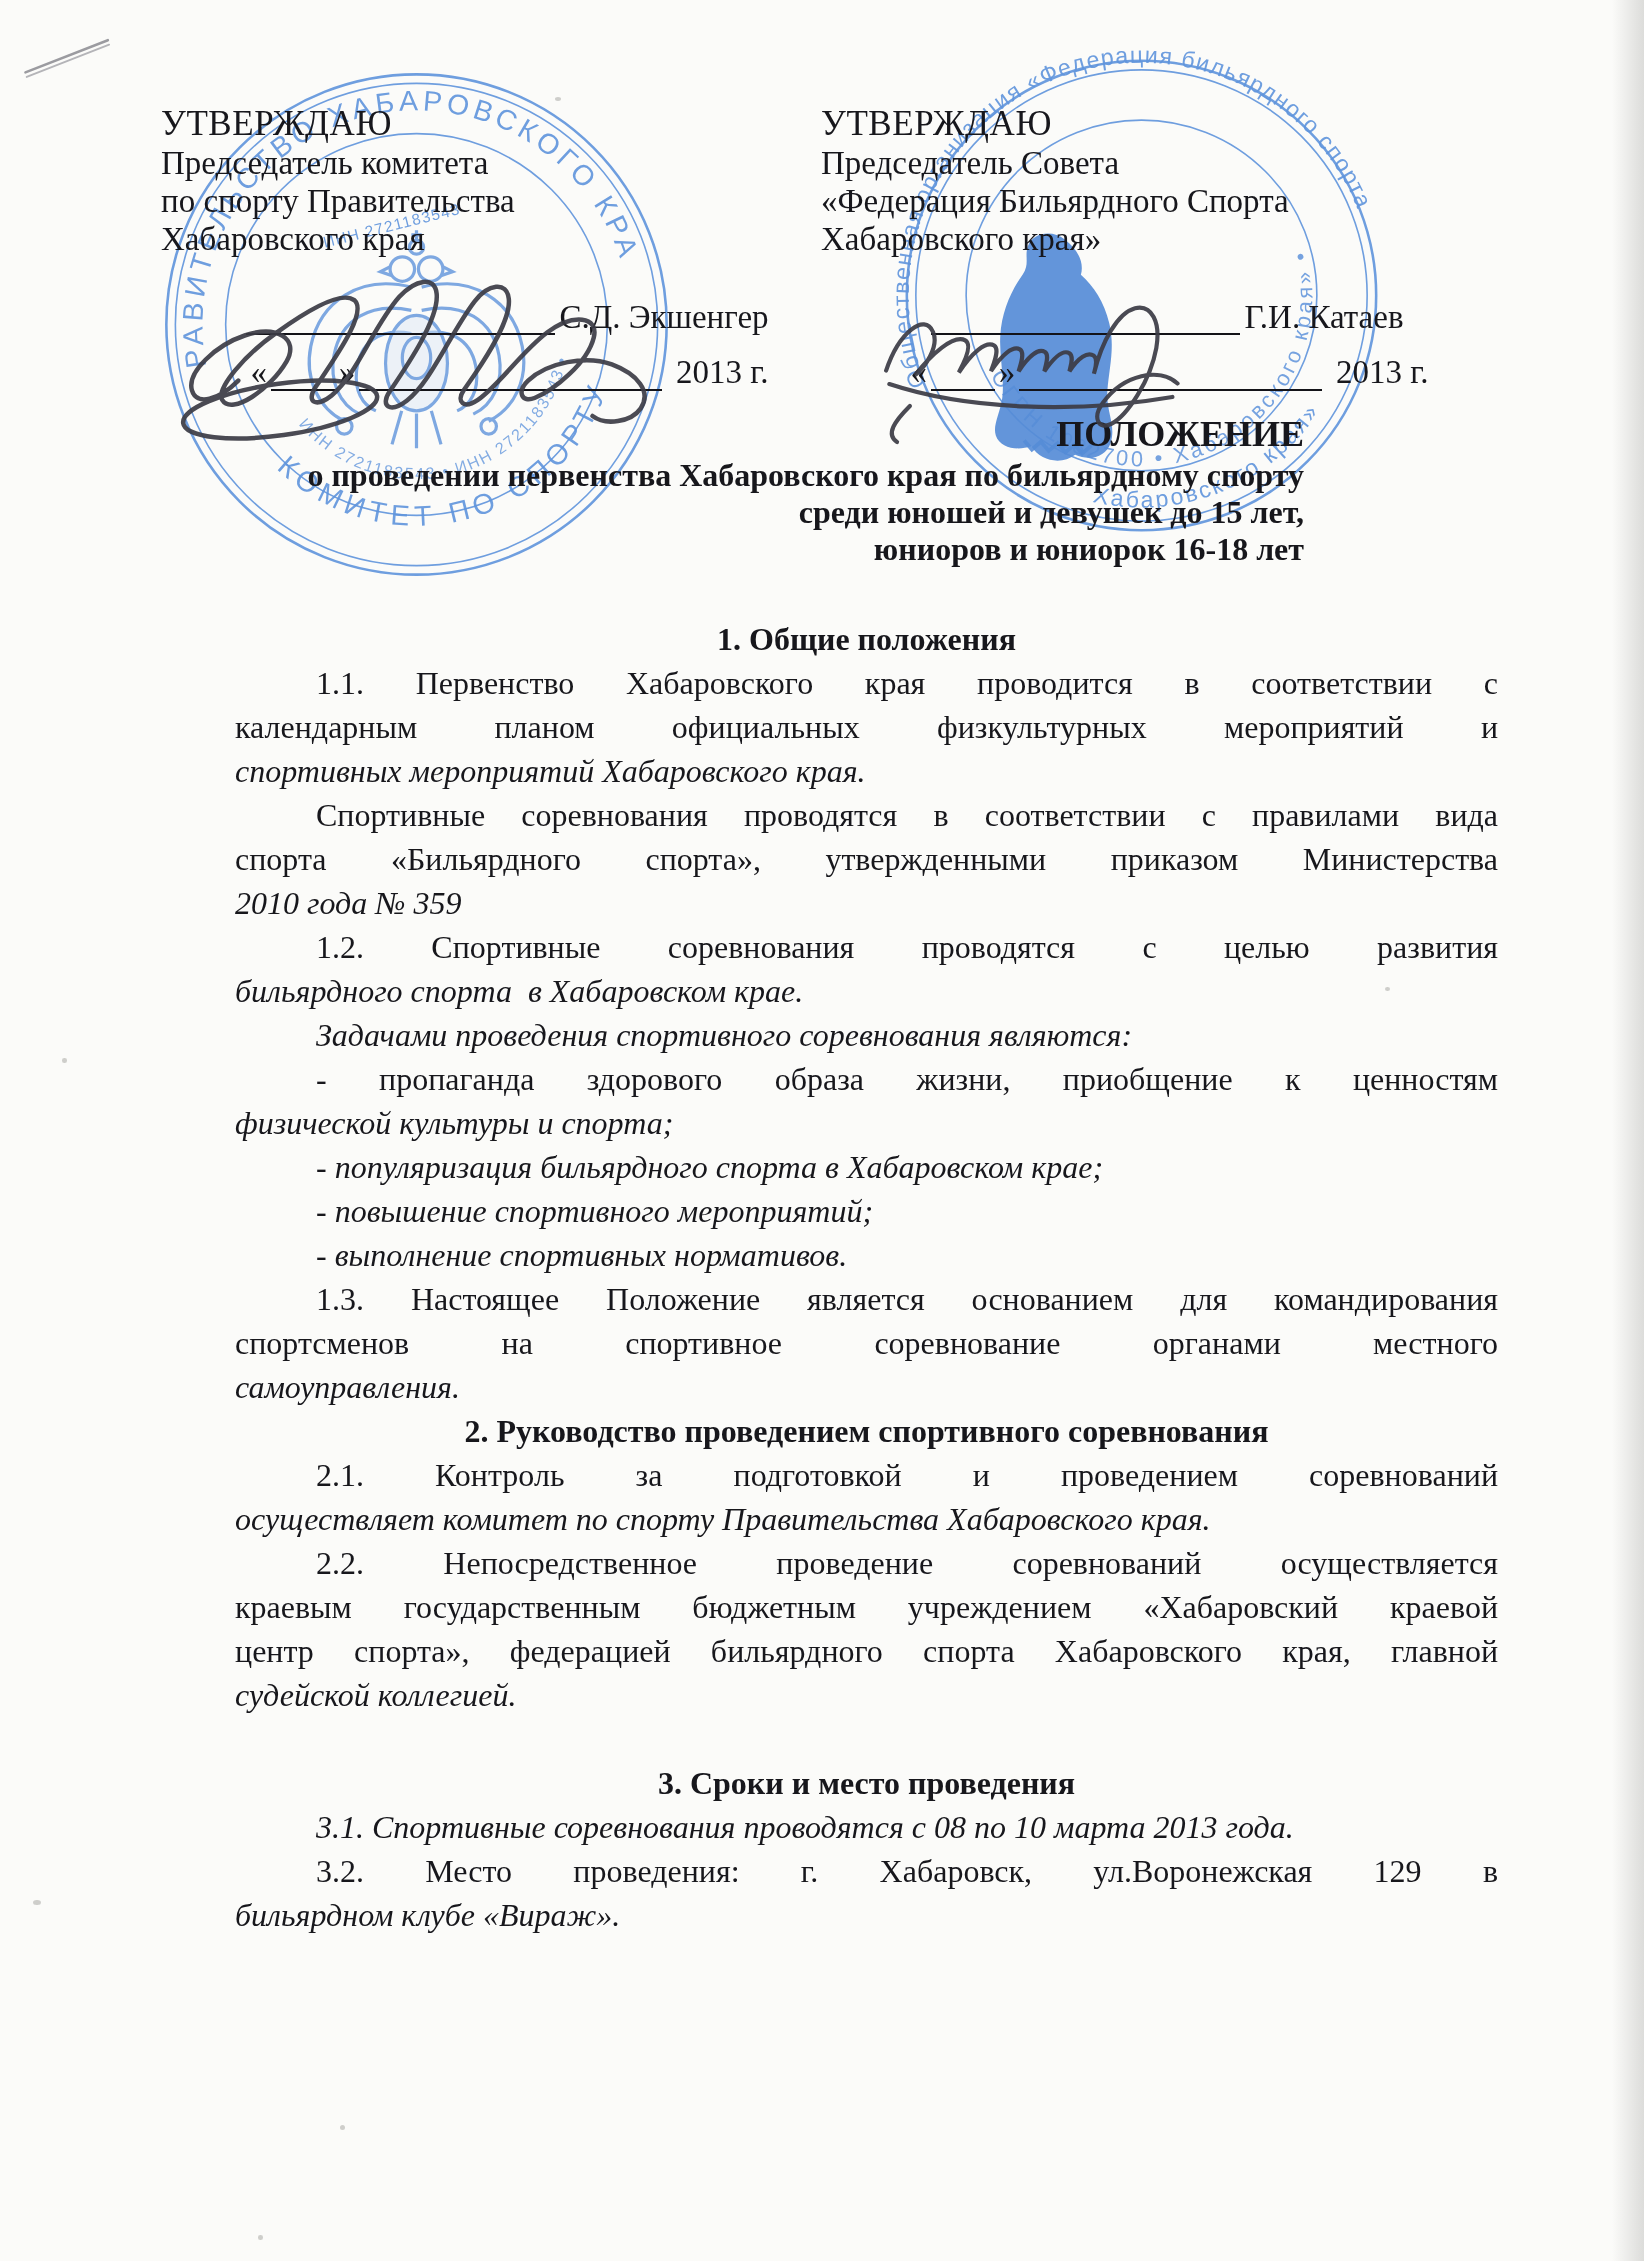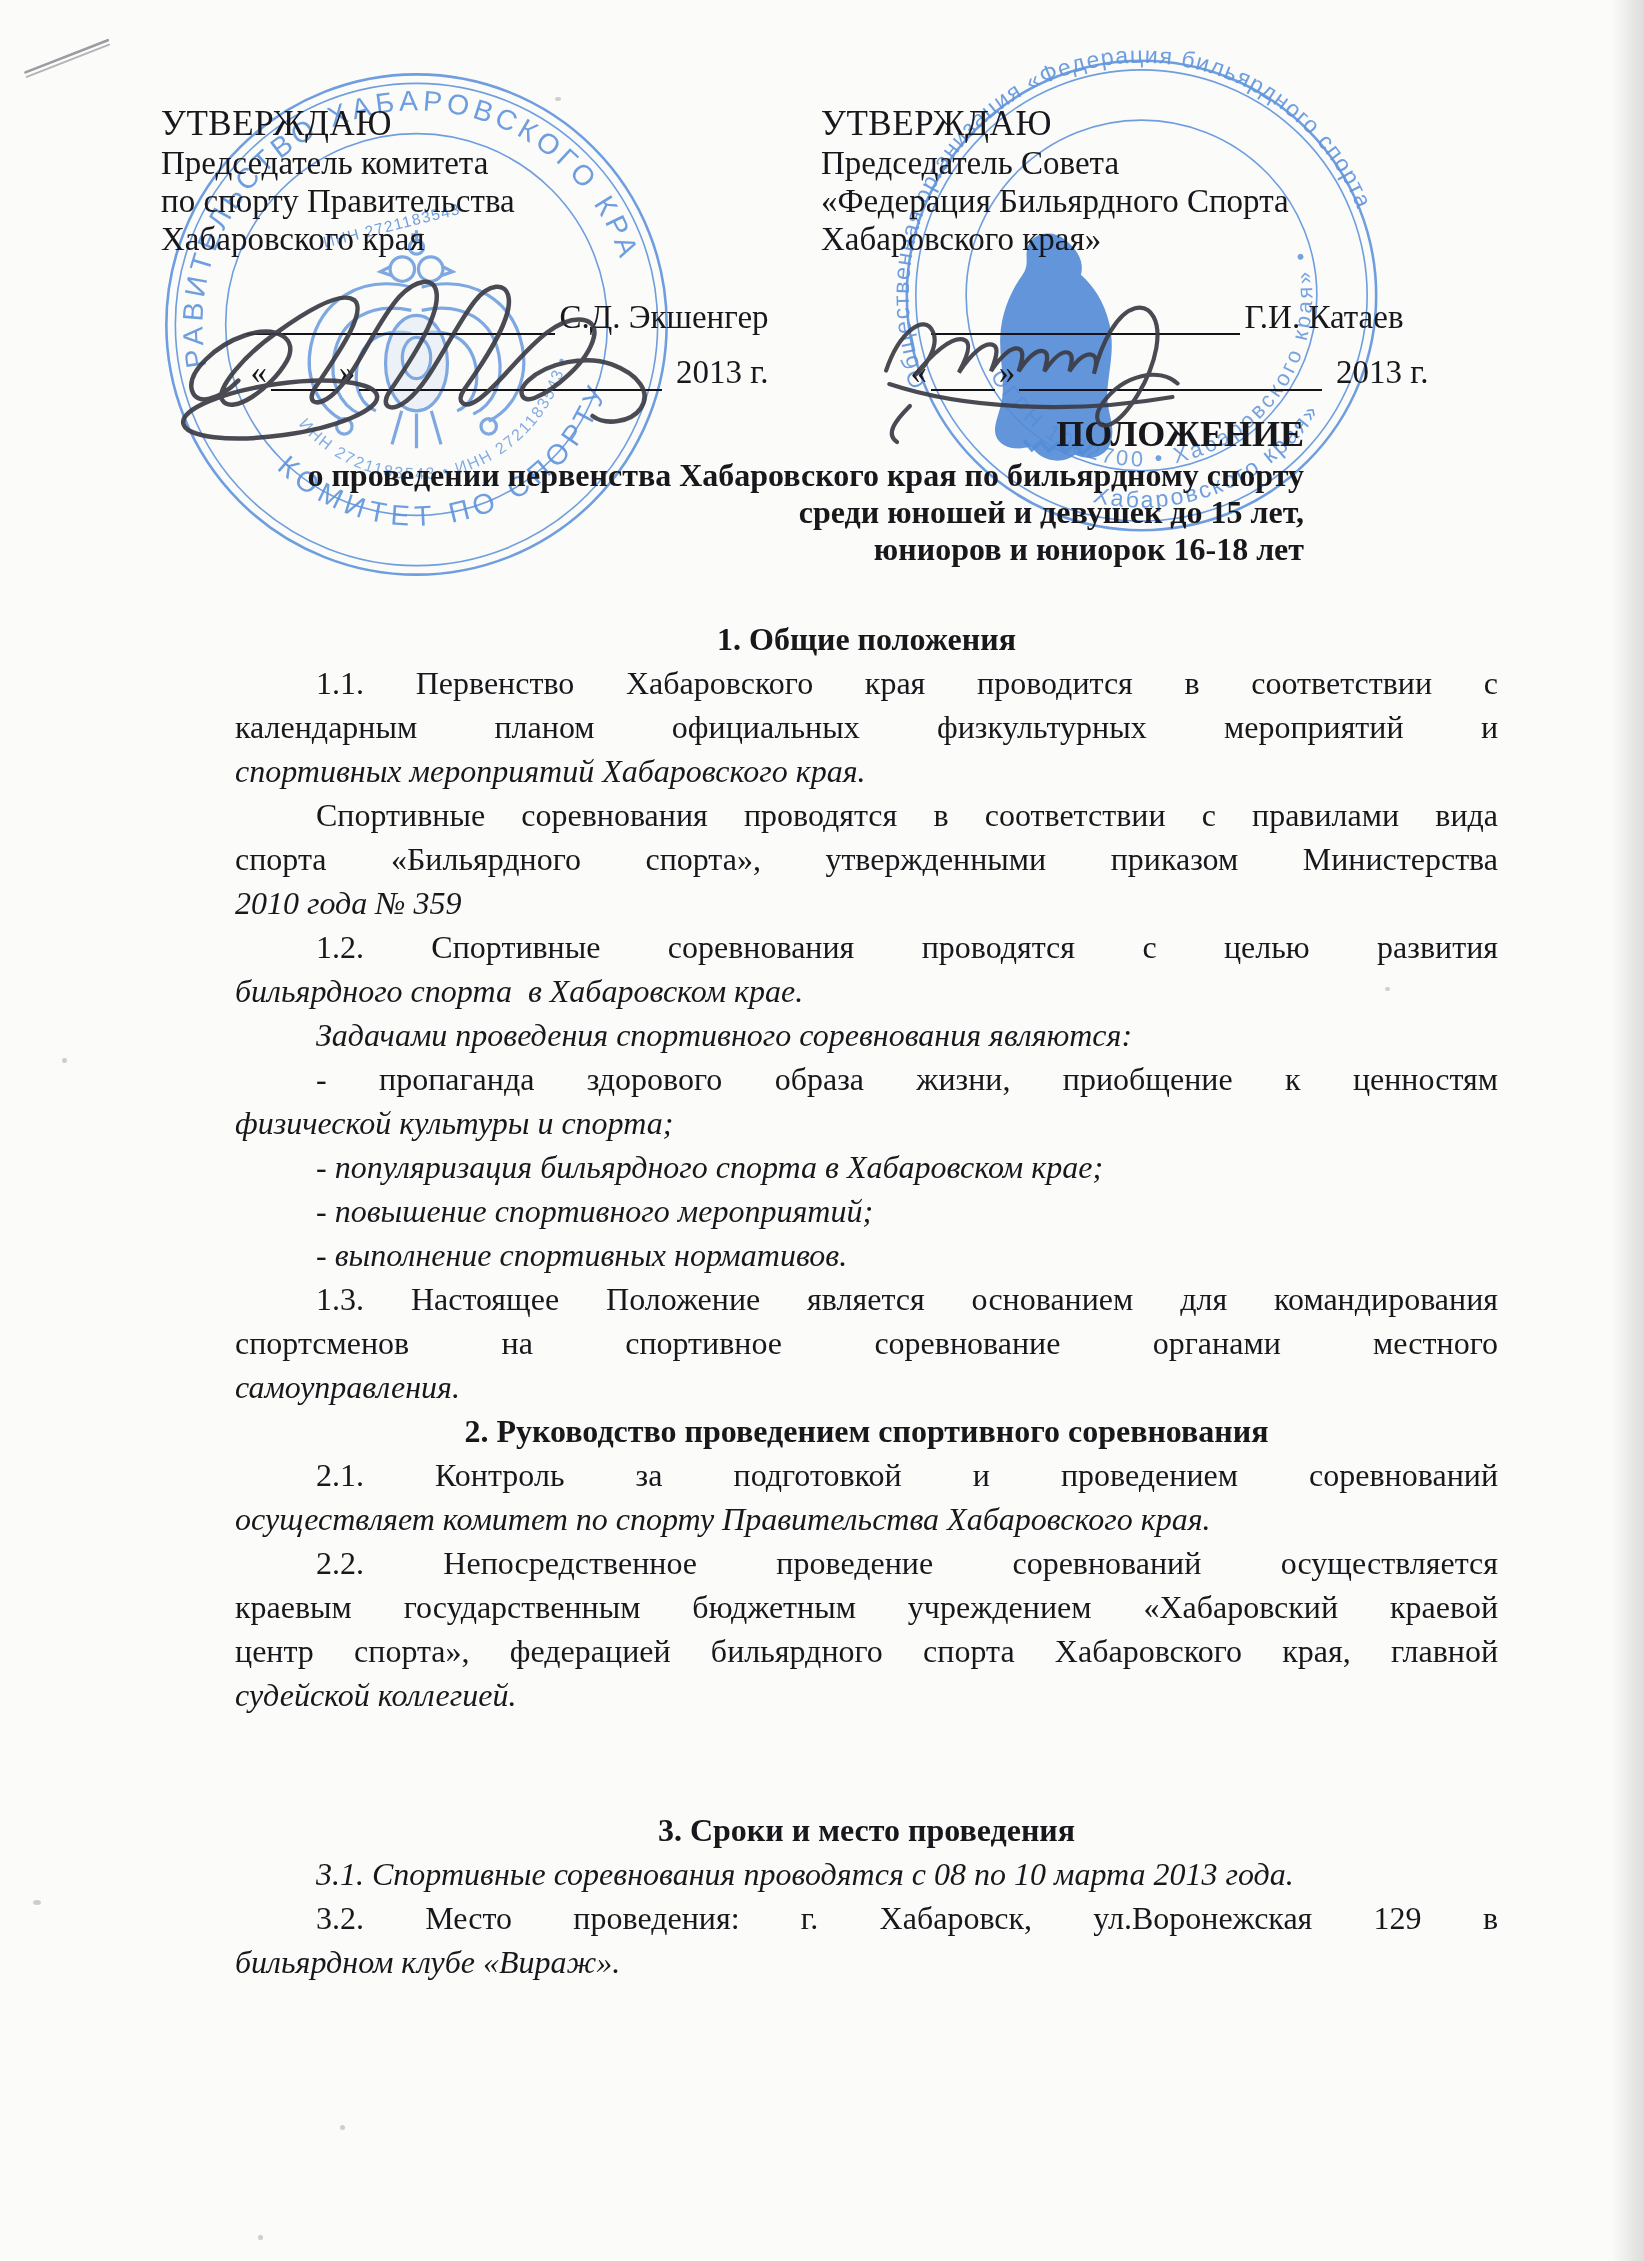--- a/index.html
+++ b/index.html
@@ -28,21 +28,21 @@
   .sig{position:absolute;z-index:4;pointer-events:none;}
 
   
   .doc{position:absolute;left:235px;top:412px;width:1263px;z-index:2;font-size:32px;}
   .title-wrap{width:1069px;text-align:right;font-weight:bold;}
   .t-main{font-size:36px;line-height:45px;}
   .t-sub{font-size:32px;line-height:37px;}
   .sec{display:block;}
   .sec0{margin-top:49px;}
   .sec1{}
-  .sec2{margin-top:91px;}
+  .sec2{margin-top:44px;}
   .sec-h{font-weight:bold;text-align:center;font-size:32px;line-height:44px;}
   .ln{line-height:44px;white-space:pre-wrap;}
   .ind{text-indent:81px;}
   .jf{text-align:justify;text-align-last:justify;}
   .jl{text-align:justify;font-style:italic;}
 </style>
 </head>
 <body>
 
 <div class="page">

